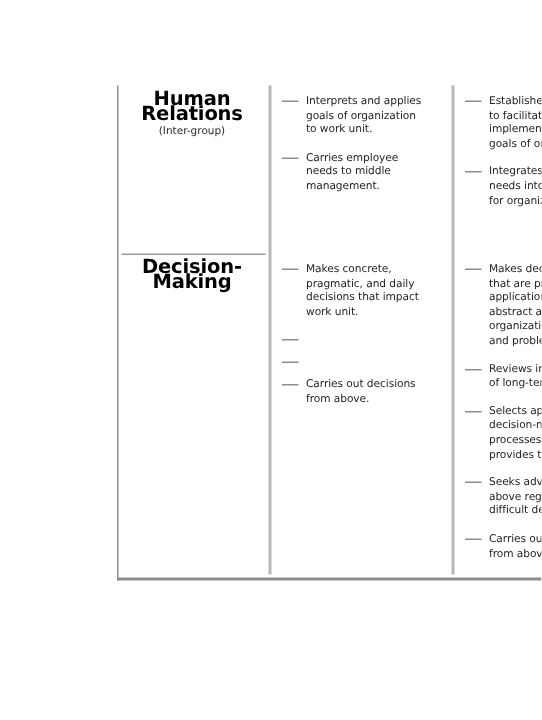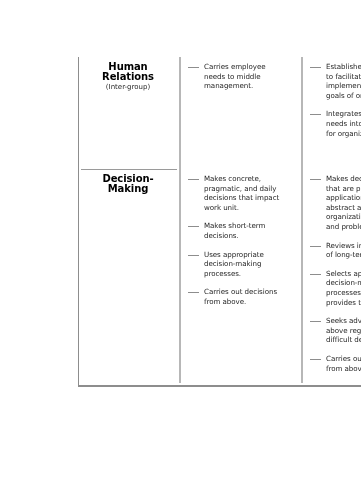--- a/index.html
+++ b/index.html
@@ -74,21 +74,21 @@
     flex: none;
   }
   .cell-items.last {
     width: 61px;              
     padding-right: 0;
     overflow: hidden;
   }
 
   
   .label-title {
-    font-size: 10px;
+    font-size: 13px;
     font-weight: bold;
     line-height: 10px;
     letter-spacing: -0.1px;
     color: #000;
   }
   .label-sub {
     font-size: 7px;
     font-weight: normal;
     line-height: 10px;
     color: #2a2a2a;
@@ -129,20 +129,26 @@
   <div class="row" id="row-human-relations">
 
     <div class="cell-label">
       <div class="label-title">Human Relations</div>
       <div class="label-sub">(Inter-group)</div>
     </div>
 
     <div class="cell-items">
       <div class="item">
         <span class="item-dash"></span>
+        <span class="item-text">Interprets and applies
+goals of organization
+to work unit.</span>
+      </div>
+      <div class="item">
+        <span class="item-dash"></span>
         <span class="item-text">Carries employee
 needs to middle
 management.</span>
       </div>
     </div>
 
     <div class="cell-items last">
       <div class="item">
         <span class="item-dash"></span>
         <span class="item-text">Establishes
@@ -169,28 +175,23 @@
     <div class="cell-items">
       <div class="item">
         <span class="item-dash"></span>
         <span class="item-text">Makes concrete,
 pragmatic, and daily
 decisions that impact
 work unit.</span>
       </div>
       <div class="item">
         <span class="item-dash"></span>
-        <span class="item-text">Makes short-term
-decisions.</span>
-      </div>
-      <div class="item">
-        <span class="item-dash"></span>
-        <span class="item-text">Uses appropriate
-decision-making
-processes.</span>
+      </div>
+      <div class="item">
+        <span class="item-dash"></span>
       </div>
       <div class="item">
         <span class="item-dash"></span>
         <span class="item-text">Carries out decisions
 from above.</span>
       </div>
     </div>
 
     <div class="cell-items last">
       <div class="item">

